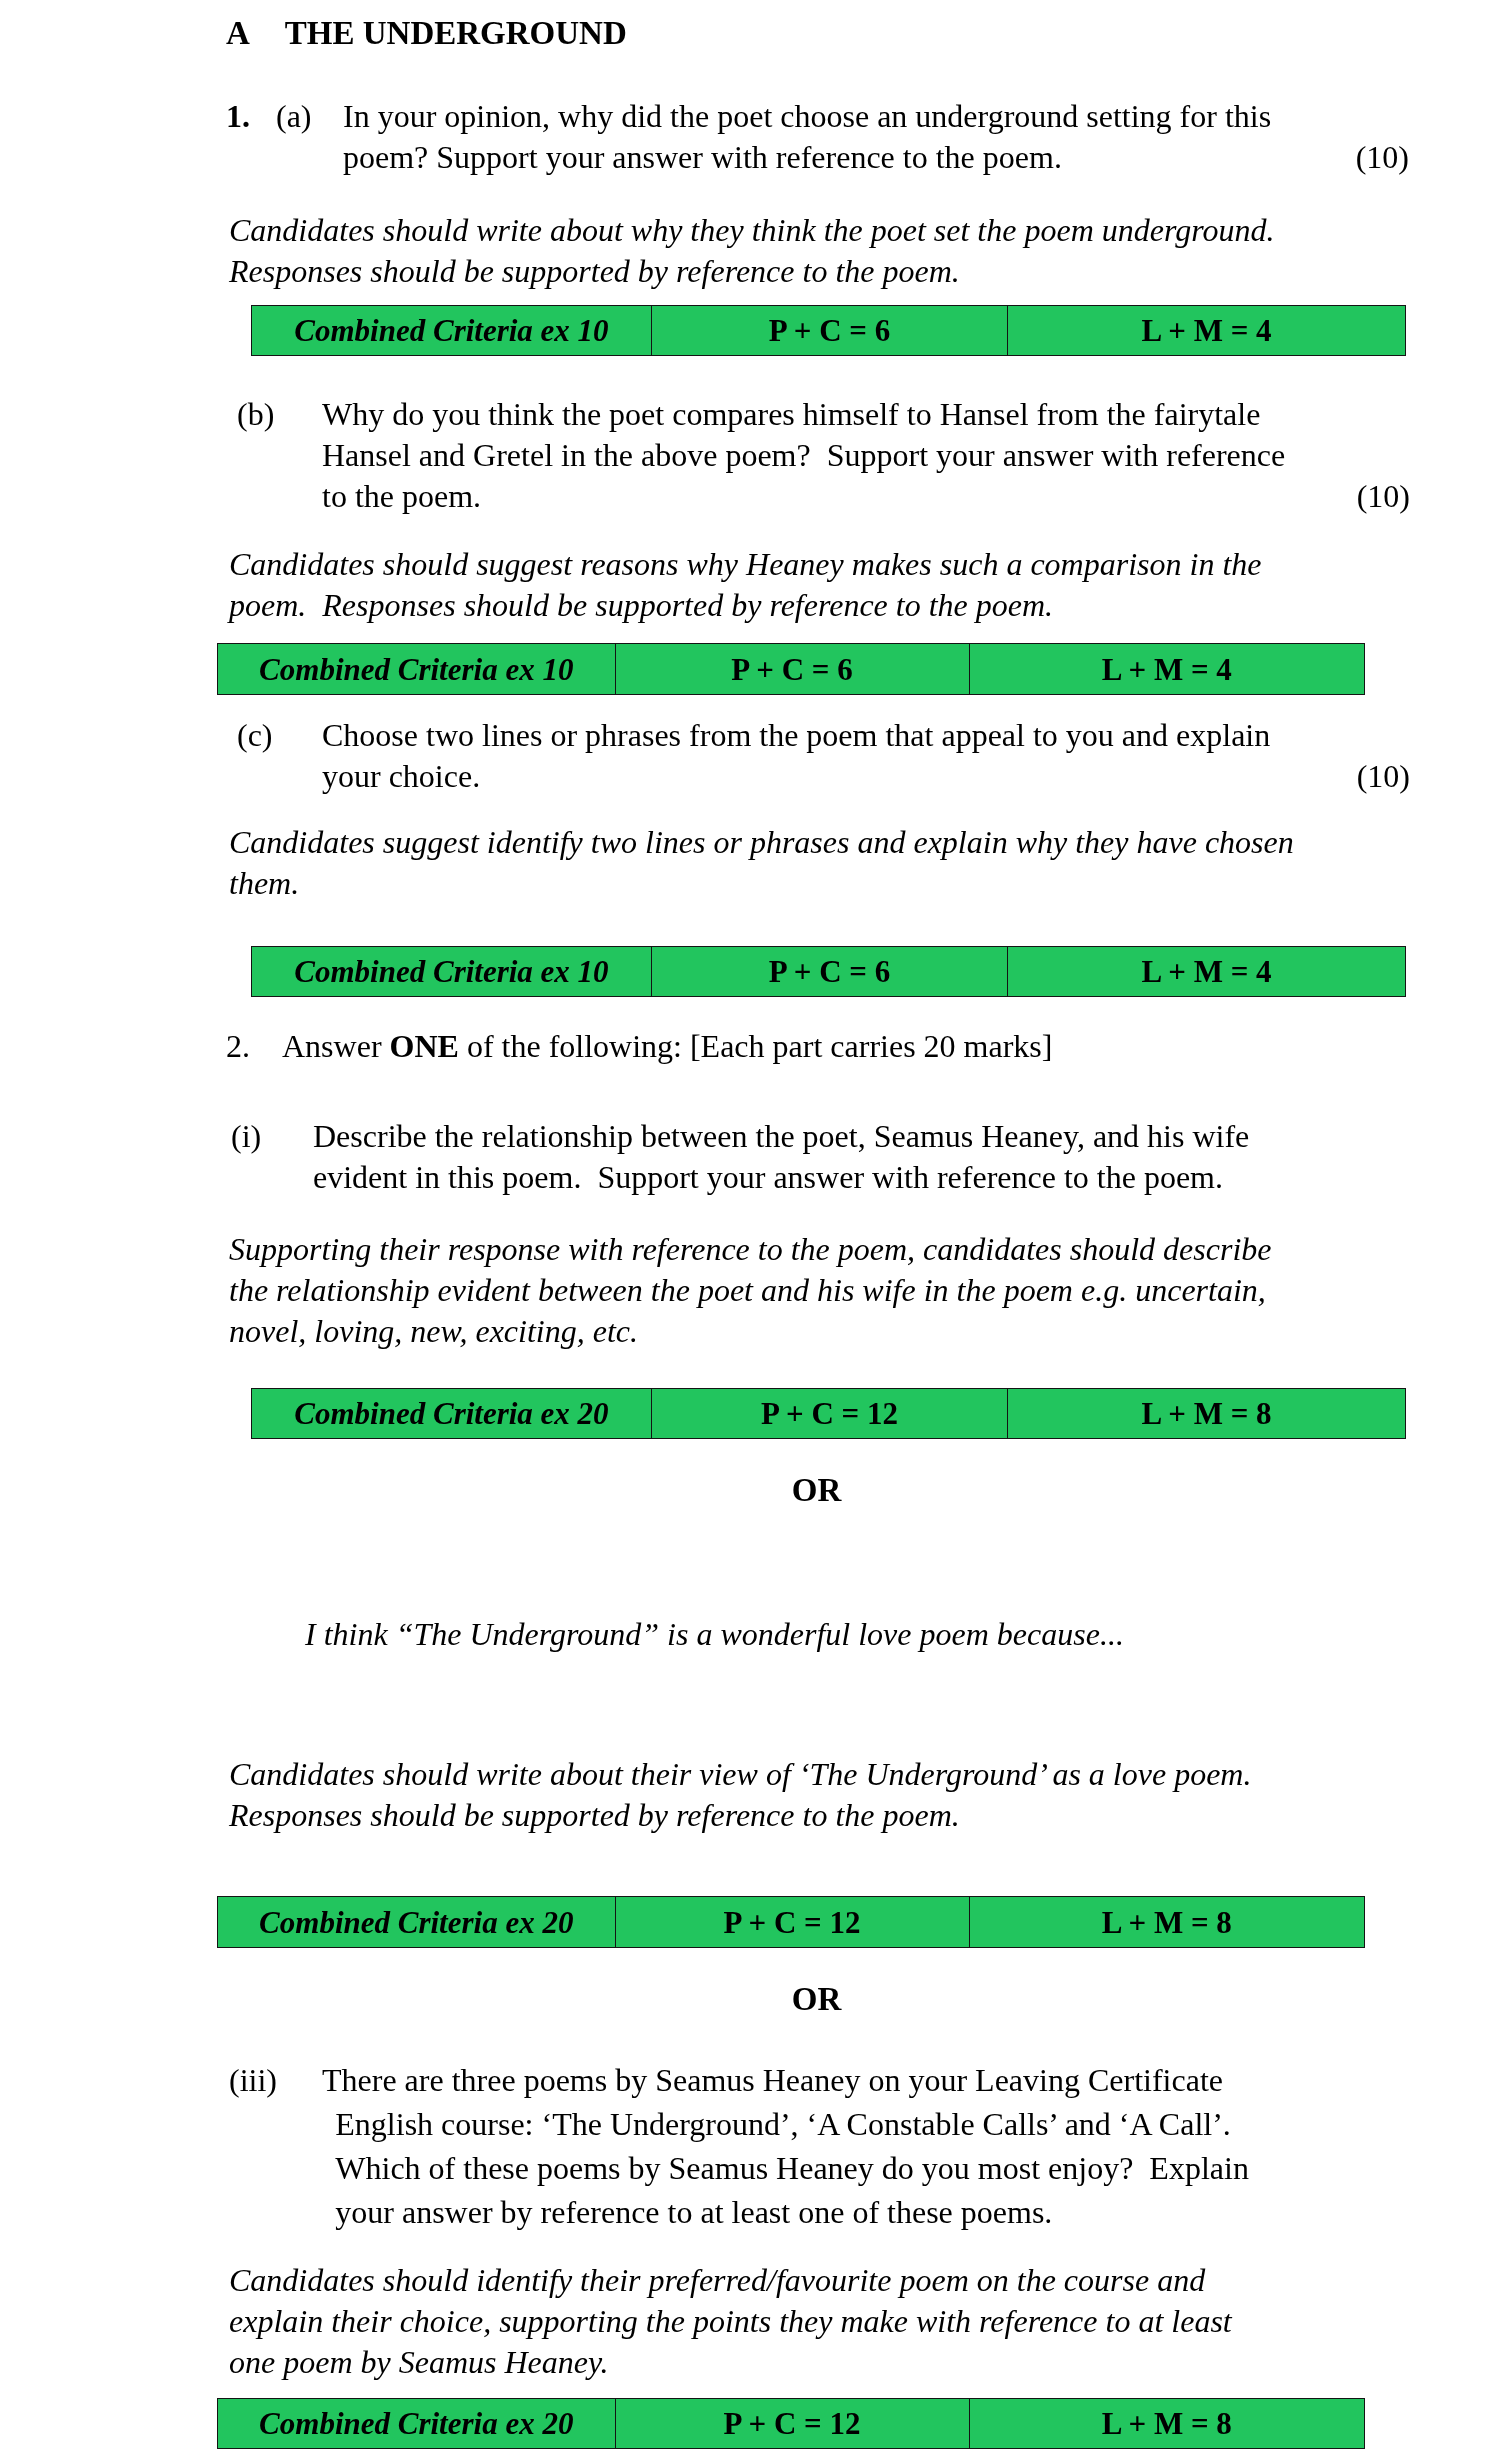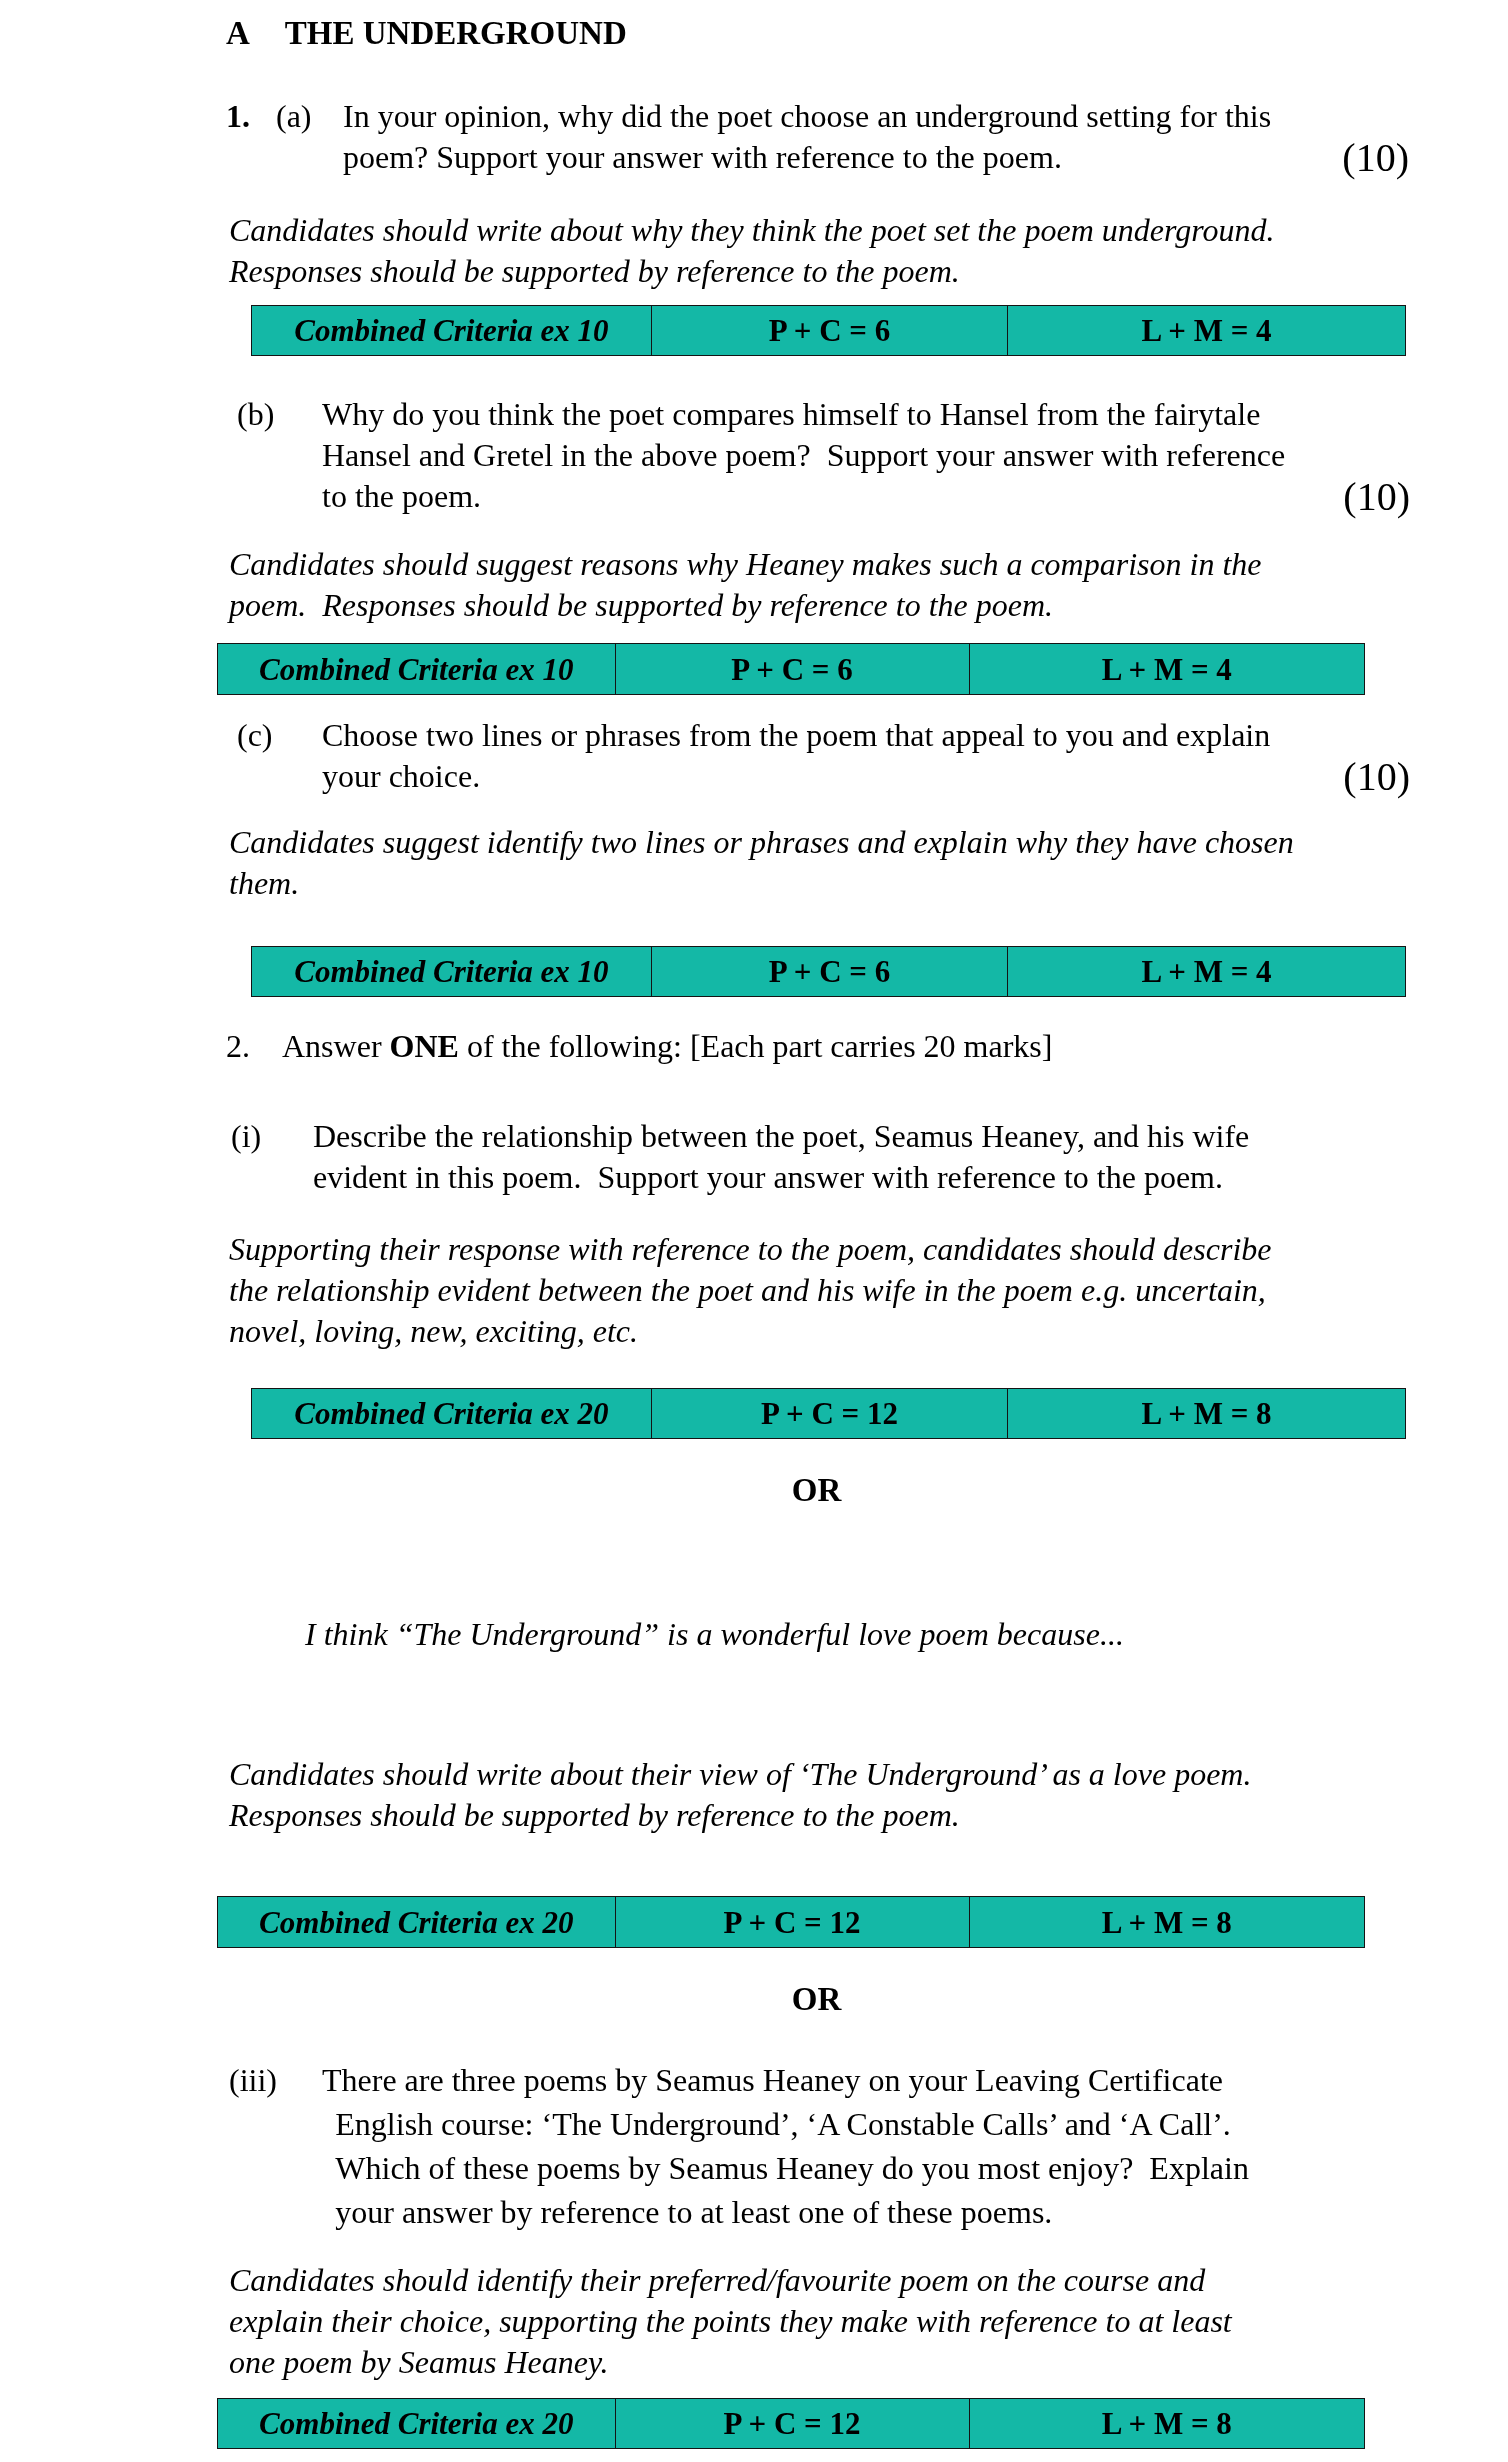--- a/index.html
+++ b/index.html
@@ -12,26 +12,26 @@
   .txt { font-size:32px; line-height:41px; }
   .lines { white-space:pre-wrap; }
   .italic { font-style:italic; }
   .bold { font-weight:bold; }
   .lh53 { line-height:44px; }
   .heading { display:flex; font-size:33px; font-weight:bold; line-height:41px; }
   .heading .title { margin-left:35px; }
   .qrow { display:flex; align-items:flex-start; }
   .qnum, .qlabel { flex:none; }
   .qtext { flex:1; }
-  .marks { position:absolute; right:0; bottom:0; font-size:40px; line-height:41px; }
+  .marks { position:absolute; right:0; bottom:0; font-size:32px; line-height:41px; }
   .or { text-align:center; font-weight:bold; font-size:33px; line-height:41px; }
   .hang { padding-left:13.3px; text-indent:-13.3px; }
   .crit {
     display:grid; grid-template-columns:34.6% 30.9% 34.5%;
-    border:1.7px solid #141414; background:#14b8a6;
+    border:1.7px solid #141414; background:#22c55e;
   }
   .crit .cell {
     display:flex; align-items:center; justify-content:center;
     font-weight:bold; font-size:31px; line-height:33px;
   }
   .crit .cell + .cell { border-left:1.7px solid #141414; }
   .cell-label { font-style:italic; }
 </style>
 </head>
 <body>

